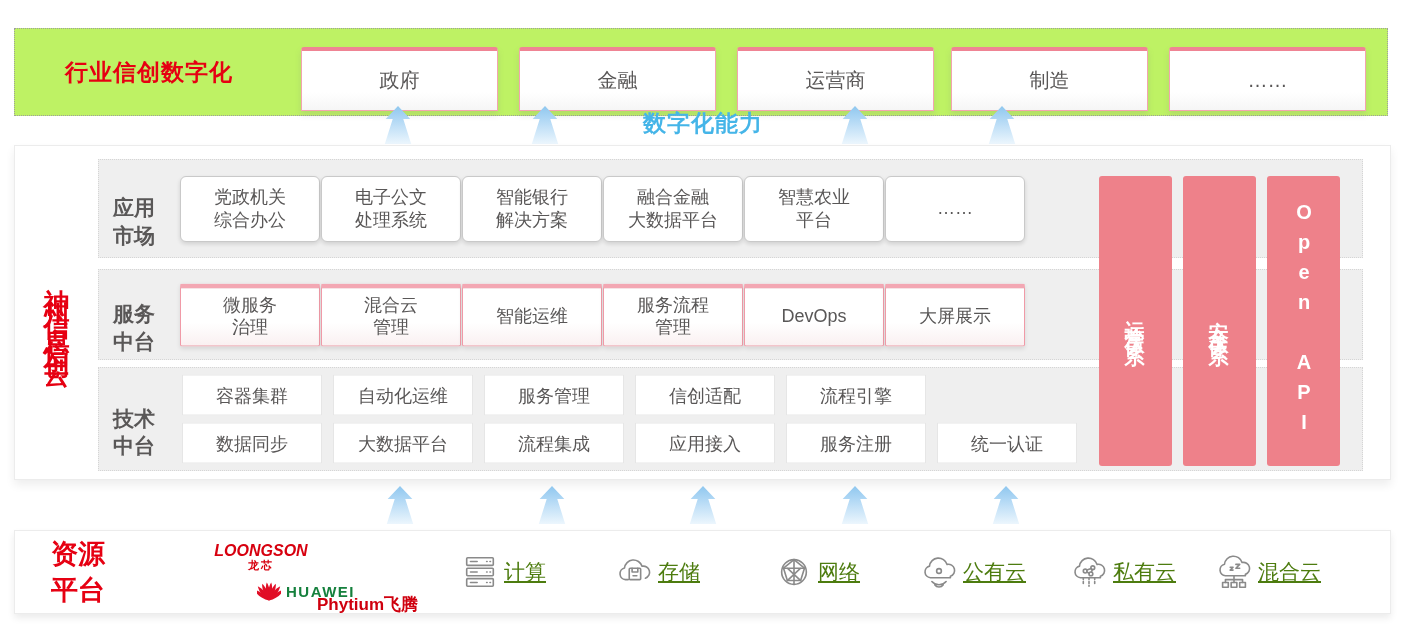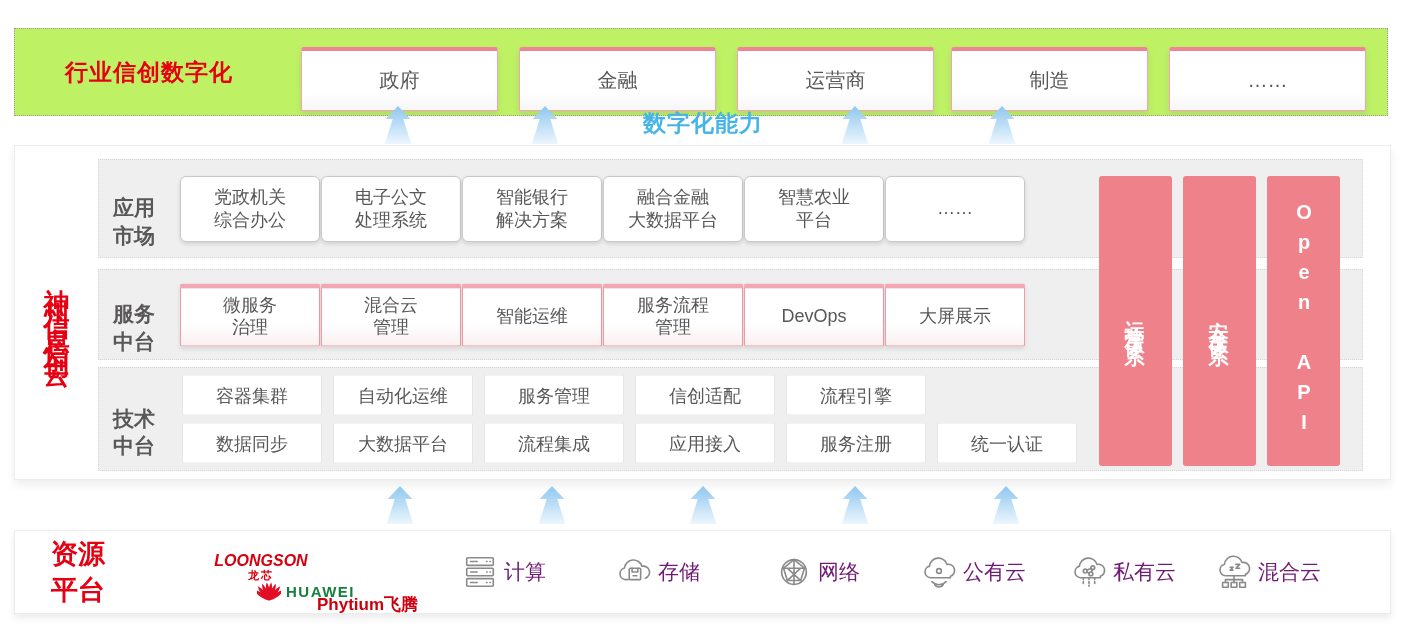--- a/index.html
+++ b/index.html
@@ -53,27 +53,27 @@
   .bar span { writing-mode:vertical-rl; text-orientation:upright; color:#fff; font-weight:bold;
               font-size:20px; letter-spacing:8px; }
   .bar-1{left:1084px}.bar-2{left:1168px}.bar-3{left:1252px}
 
   
   .resource { position:absolute; left:14px; top:530px; width:1377px; height:84px; background:#fff;
               border:1px solid #ececec; box-shadow:0 4px 7px rgba(0,0,0,.08); }
   .res-label { position:absolute; left:36px; top:0; height:100%; display:flex; align-items:center;
                font-size:27px; font-weight:bold; color:#e60012; white-space:pre-line; line-height:1.35; }
   .logo-loongson { position:absolute; left:186px; top:12px; width:120px; text-align:center;
-                   color:#d7000f; font-style:italic; font-weight:bold; font-size:16px; line-height:1;margin-top:10px; }
+                   color:#d7000f; font-style:italic; font-weight:bold; font-size:16px; line-height:1; }
   .logo-loongson .sub { display:block; font-size:11px; font-style:normal; margin-top:1px; letter-spacing:2px; }
   .logo-phytium { position:absolute; left:302px; top:18px; color:#cf000e; font-weight:bold; font-size:17px;margin-top:44px; }
   .logo-huawei { position:absolute; left:242px; top:50px; display:flex; align-items:center; gap:5px; }
   .logo-huawei .hw-text { font-size:15px; font-weight:bold; color:#15803d; letter-spacing:1.5px; }
   .ritem { position:absolute; top:0; height:100%; display:flex; align-items:center; gap:5px; }
-  .ritem .rlab { font-size:21px; color:#701a75; }
+  .ritem .rlab { font-size:21px; color:#4d7c0f;text-decoration:underline; }
   .ri-1{left:446px}.ri-2{left:600px}.ri-3{left:760px}.ri-4{left:905px}.ri-5{left:1055px}.ri-6{left:1200px}
   .icn { stroke:#8a8a8a; fill:none; stroke-width:1.7; stroke-linecap:round; stroke-linejoin:round; }
 </style>
 </head>
 <body>
 
 <div class="page">
 
   <div class="banner">
     <div class="banner-label">行业信创数字化</div>

